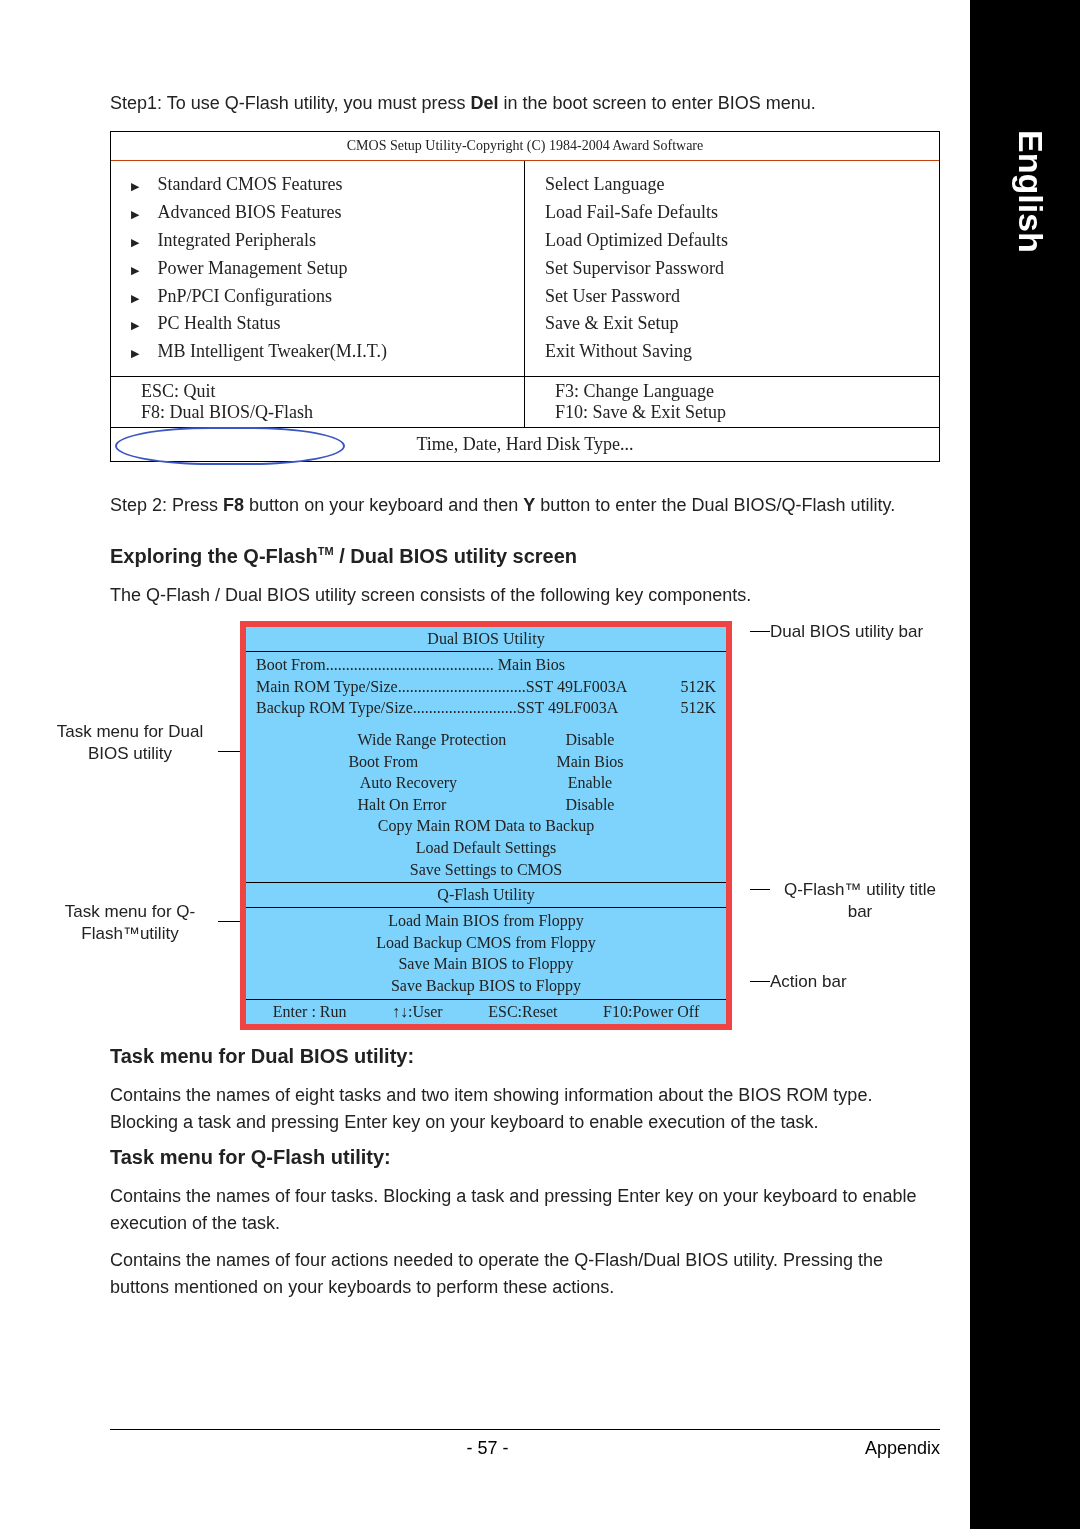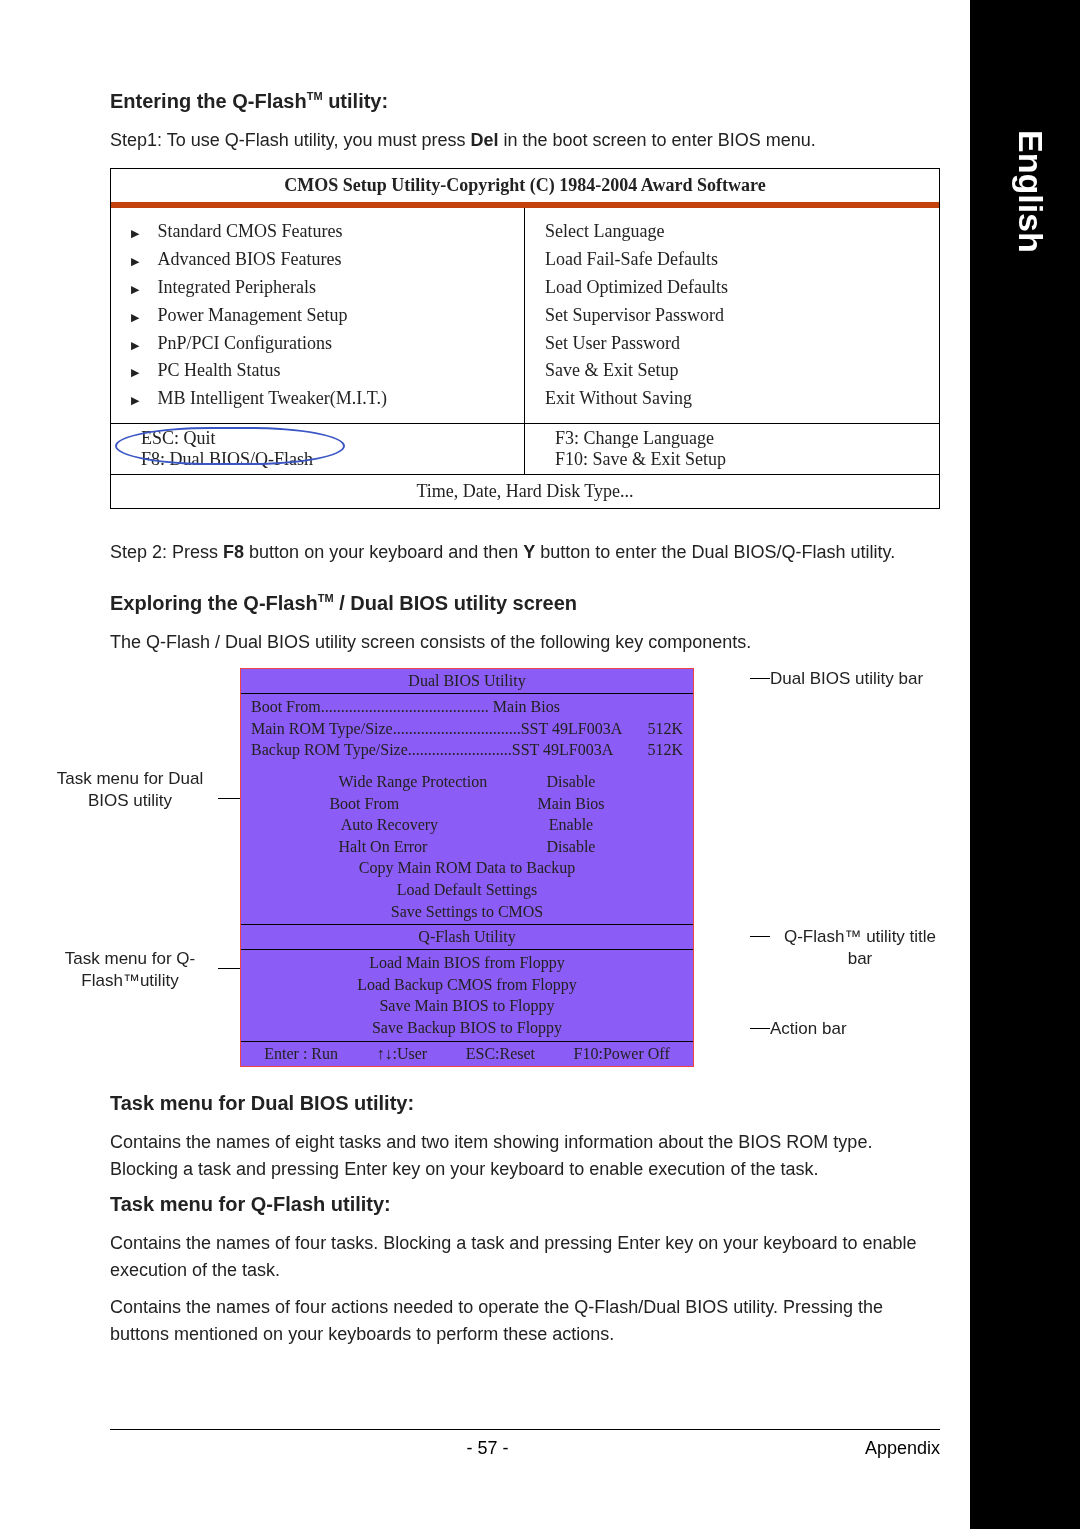--- a/index.html
+++ b/index.html
@@ -49,24 +49,23 @@
   .serif { font-family: "Times New Roman", Times, serif; }
   sup { font-size: 11px; vertical-align: super; }
   
   .bios-box {
     border: 1px solid #000;
     margin: 14px 0 30px 0;
   }
   .bios-title {
     text-align: center;
     padding: 6px 0;
-    font-size: 18px;
-    border-bottom: 6px solid #c2410c;
-    font-family: "Times New Roman", serif;
-    font-weight: bold;
+    font-size: 14px;
+    border-bottom: 1px solid #c2410c;
+    font-family: "Times New Roman", serif;
   }
   .bios-columns {
     display: flex;
   }
   .bios-col {
     width: 50%;
     padding: 10px 20px;
     font-family: "Times New Roman", serif;
     font-size: 18px;
     line-height: 1.55;
@@ -94,25 +93,25 @@
     border-top: 1px solid #000;
     padding: 6px 0;
     font-family: "Times New Roman", serif;
     font-size: 18px;
   }
   
   .diagram-wrap { position: relative; margin: 12px 0 24px 0; height: 400px; }
   .qflash-box {
     position: absolute;
     left: 130px; top: 0;
-    width: 454px;
-    border: 1px solid #ef4444;
+    width: 492px;
+    border: 6px solid #ef4444;
     font-family: "Times New Roman", serif;
     font-size: 16px;
-    background: #8b5cf6;
+    background: #7dd3fc;
   }
   .qflash-title { text-align: center; padding: 3px 0; }
   .qflash-sep { border-top: 1px solid #000; }
   .qflash-body { padding: 2px 10px 2px 10px; line-height: 1.35; }
   .qflash-row { display: flex; }
   .qflash-row .lbl { }
   .qflash-row .sz  { margin-left: auto; }
   .qflash-center { text-align: center; }
   .qflash-kv { display: flex; justify-content: center; gap: 8px; }
   .qflash-kv .k { text-align: left; width: 200px; }
@@ -146,23 +145,20 @@
   }
 </style>
 </head>
 <body>
 
 <div class="black-bar"></div>
 <div class="side-label">English</div>
 
 <div class="content">
 
-  <h2>
-    <span>Entering the Q-Flash</span><sup>TM</sup><span> utility:</span>
-  </h2>
 
   <p>
     <span>Step1: To use Q-Flash utility, you must press </span><b>Del</b><span> in the boot screen to enter BIOS menu.</span>
   </p>
 
   <div class="bios-box">
     <div class="bios-title serif">CMOS Setup Utility-Copyright (C) 1984-2004 Award Software</div>
     <div class="bios-columns">
       <div class="bios-col left">
         <ul id="bios-left-ul">

